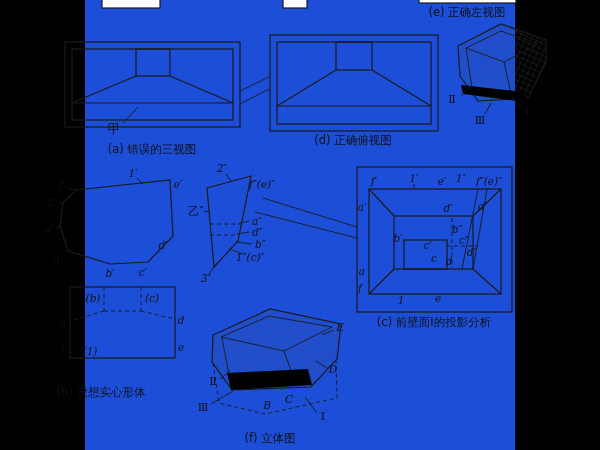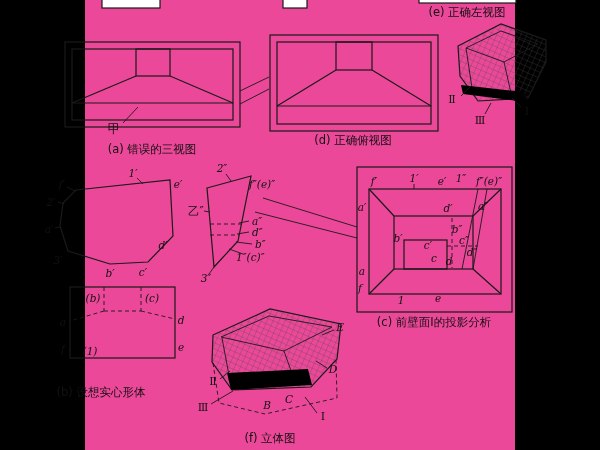--- a/index.html
+++ b/index.html
@@ -1,16 +1,16 @@
 <!DOCTYPE html>
 <html><head>
 <meta charset="utf-8">
 <style>
   html,body{margin:0;padding:0;background:#000;}
-  .stage{position:relative;width:600px;height:450px;background:#ec4899;overflow:hidden;
+  .stage{position:relative;width:600px;height:450px;background:#1d4ed8;overflow:hidden;
          font-family:"DejaVu Sans",sans-serif;}
   svg{display:block;}
   .ln{stroke:#1a1a1a;stroke-width:1.2;fill:none;stroke-linejoin:miter;}
   .lnf{stroke:#1a1a1a;stroke-width:1.2;fill:#ffffff;}
   .thin{stroke:#1a1a1a;stroke-width:0.9;fill:none;}
   .dash{stroke:#1a1a1a;stroke-width:0.9;fill:none;stroke-dasharray:4 3;}
   text{fill:#111111;}
   .cn{font-family:"DejaVu Sans",sans-serif;font-size:11.5px;font-style:normal;}
   .cnb{font-family:"DejaVu Sans",sans-serif;font-size:12.5px;font-style:normal;}
   .lbl{font-family:"DejaVu Serif",serif;font-style:italic;font-size:10.5px;}

